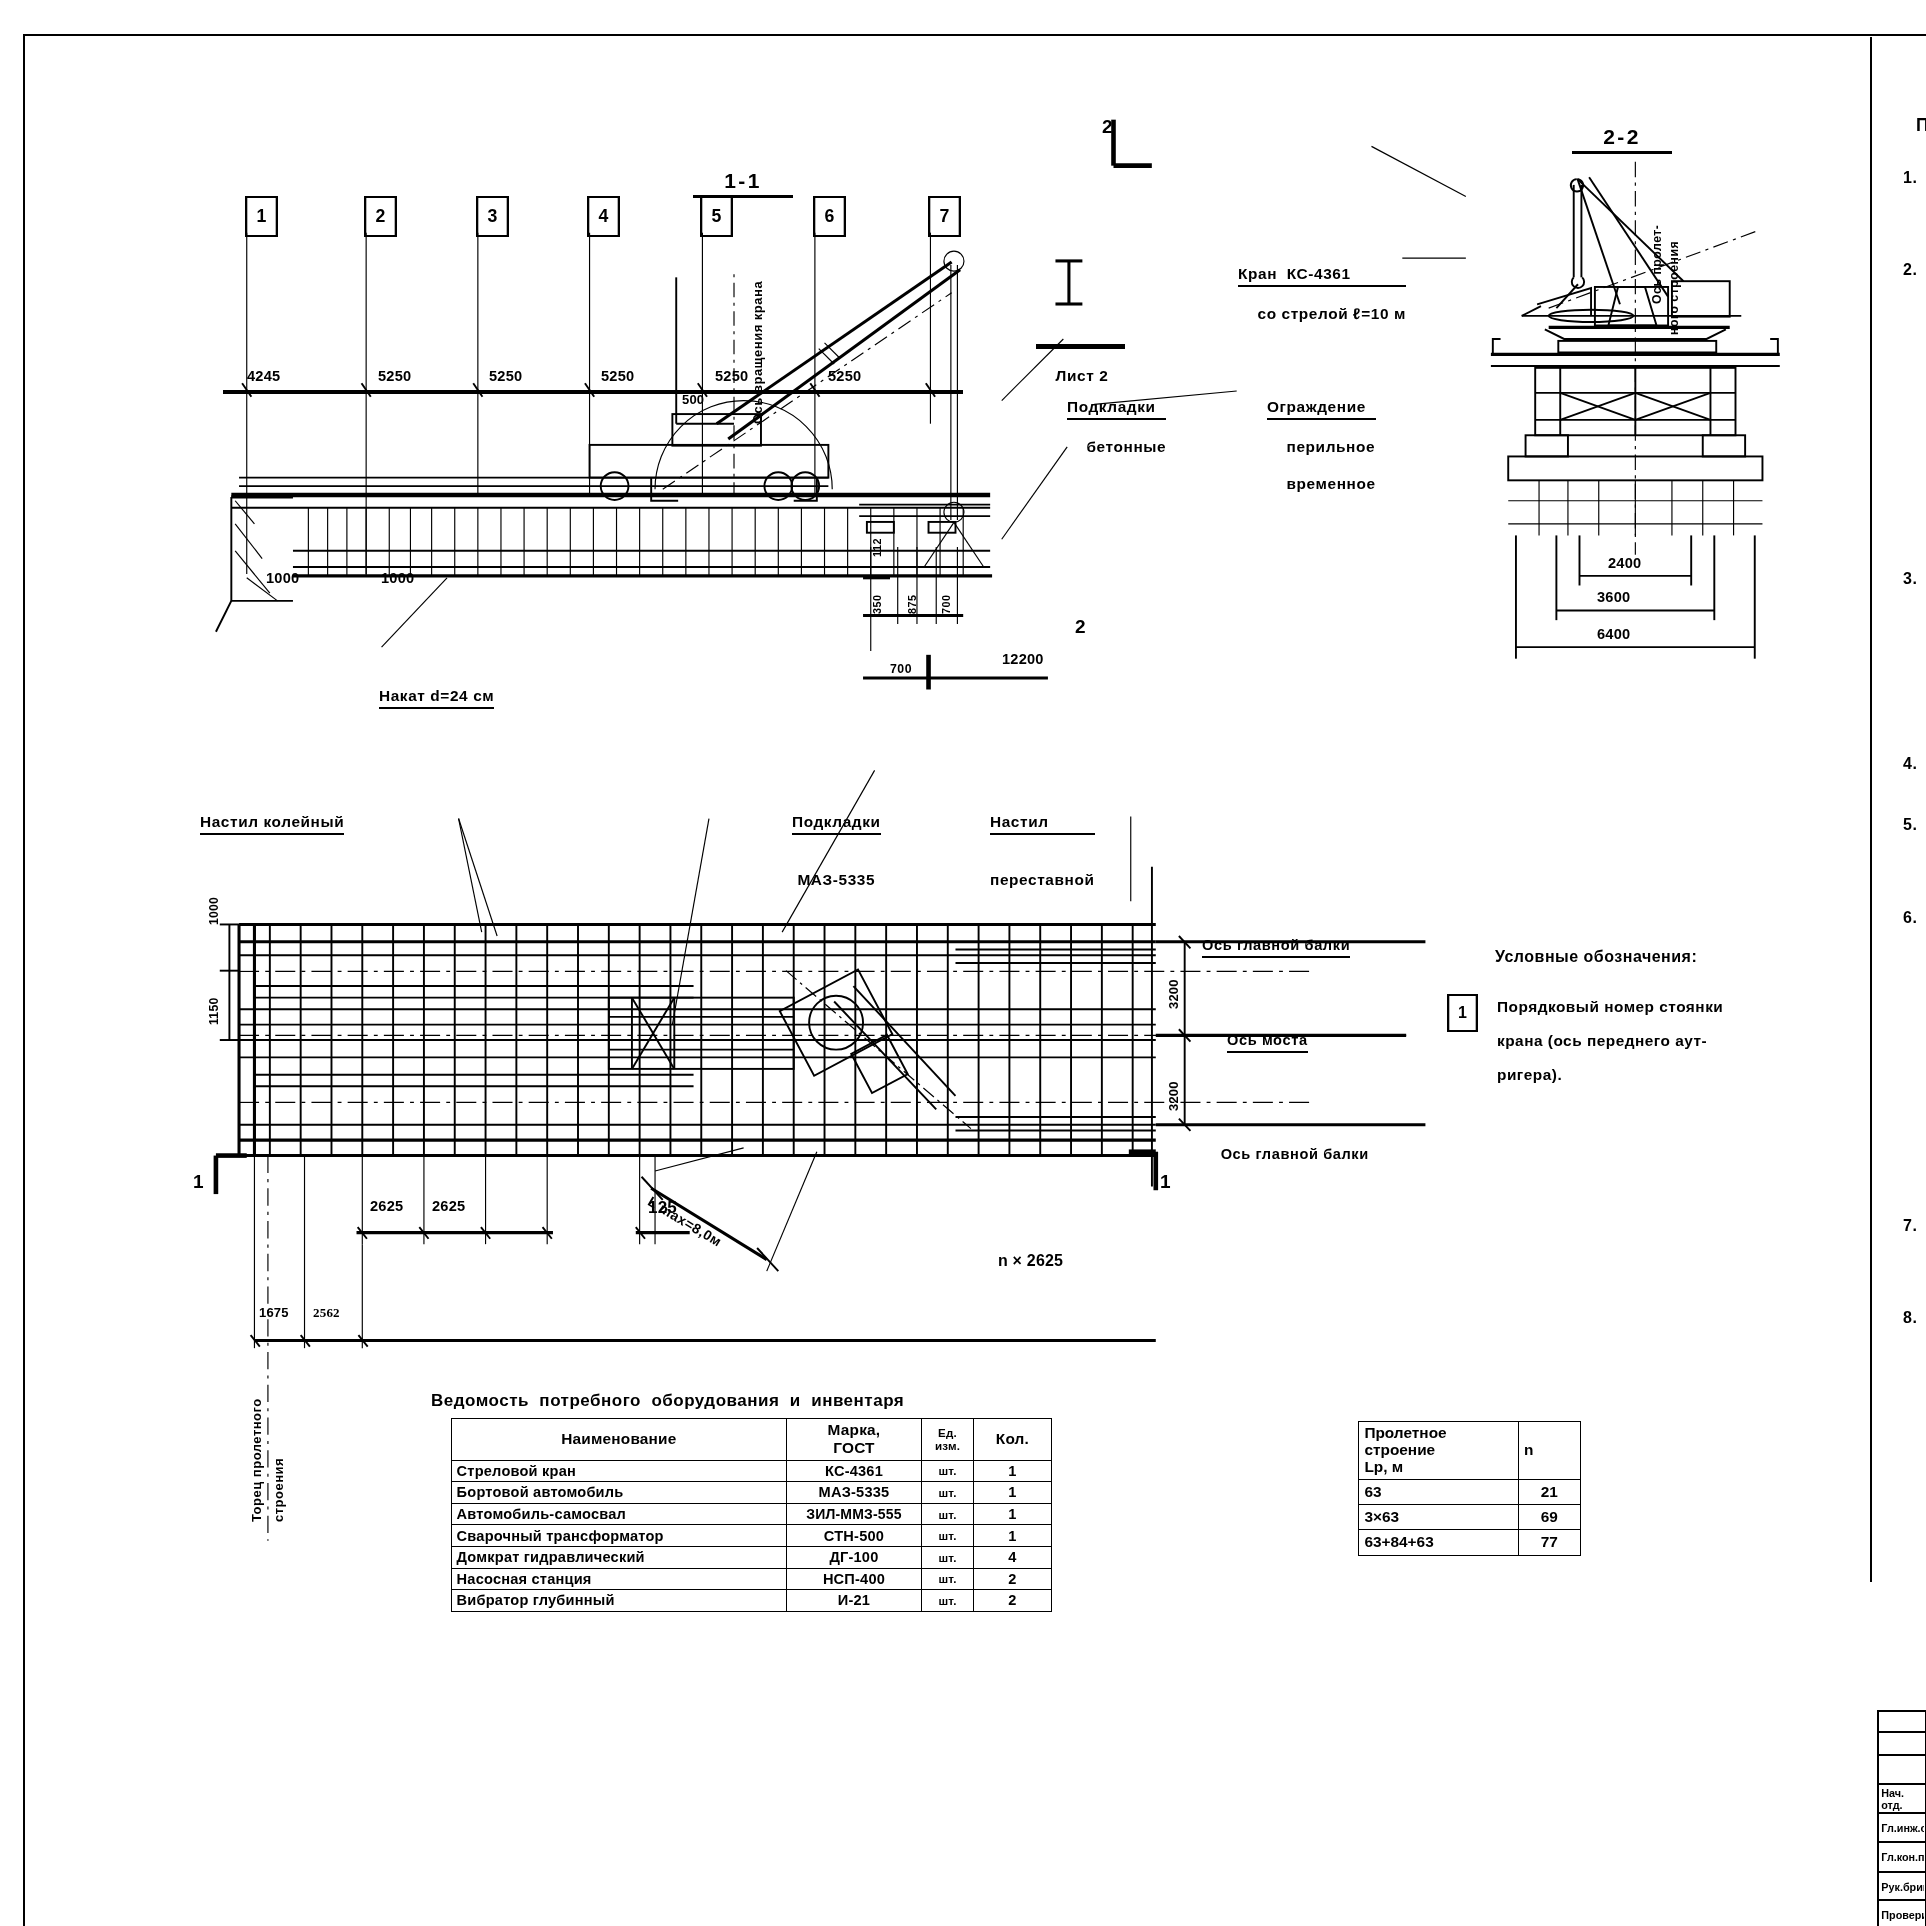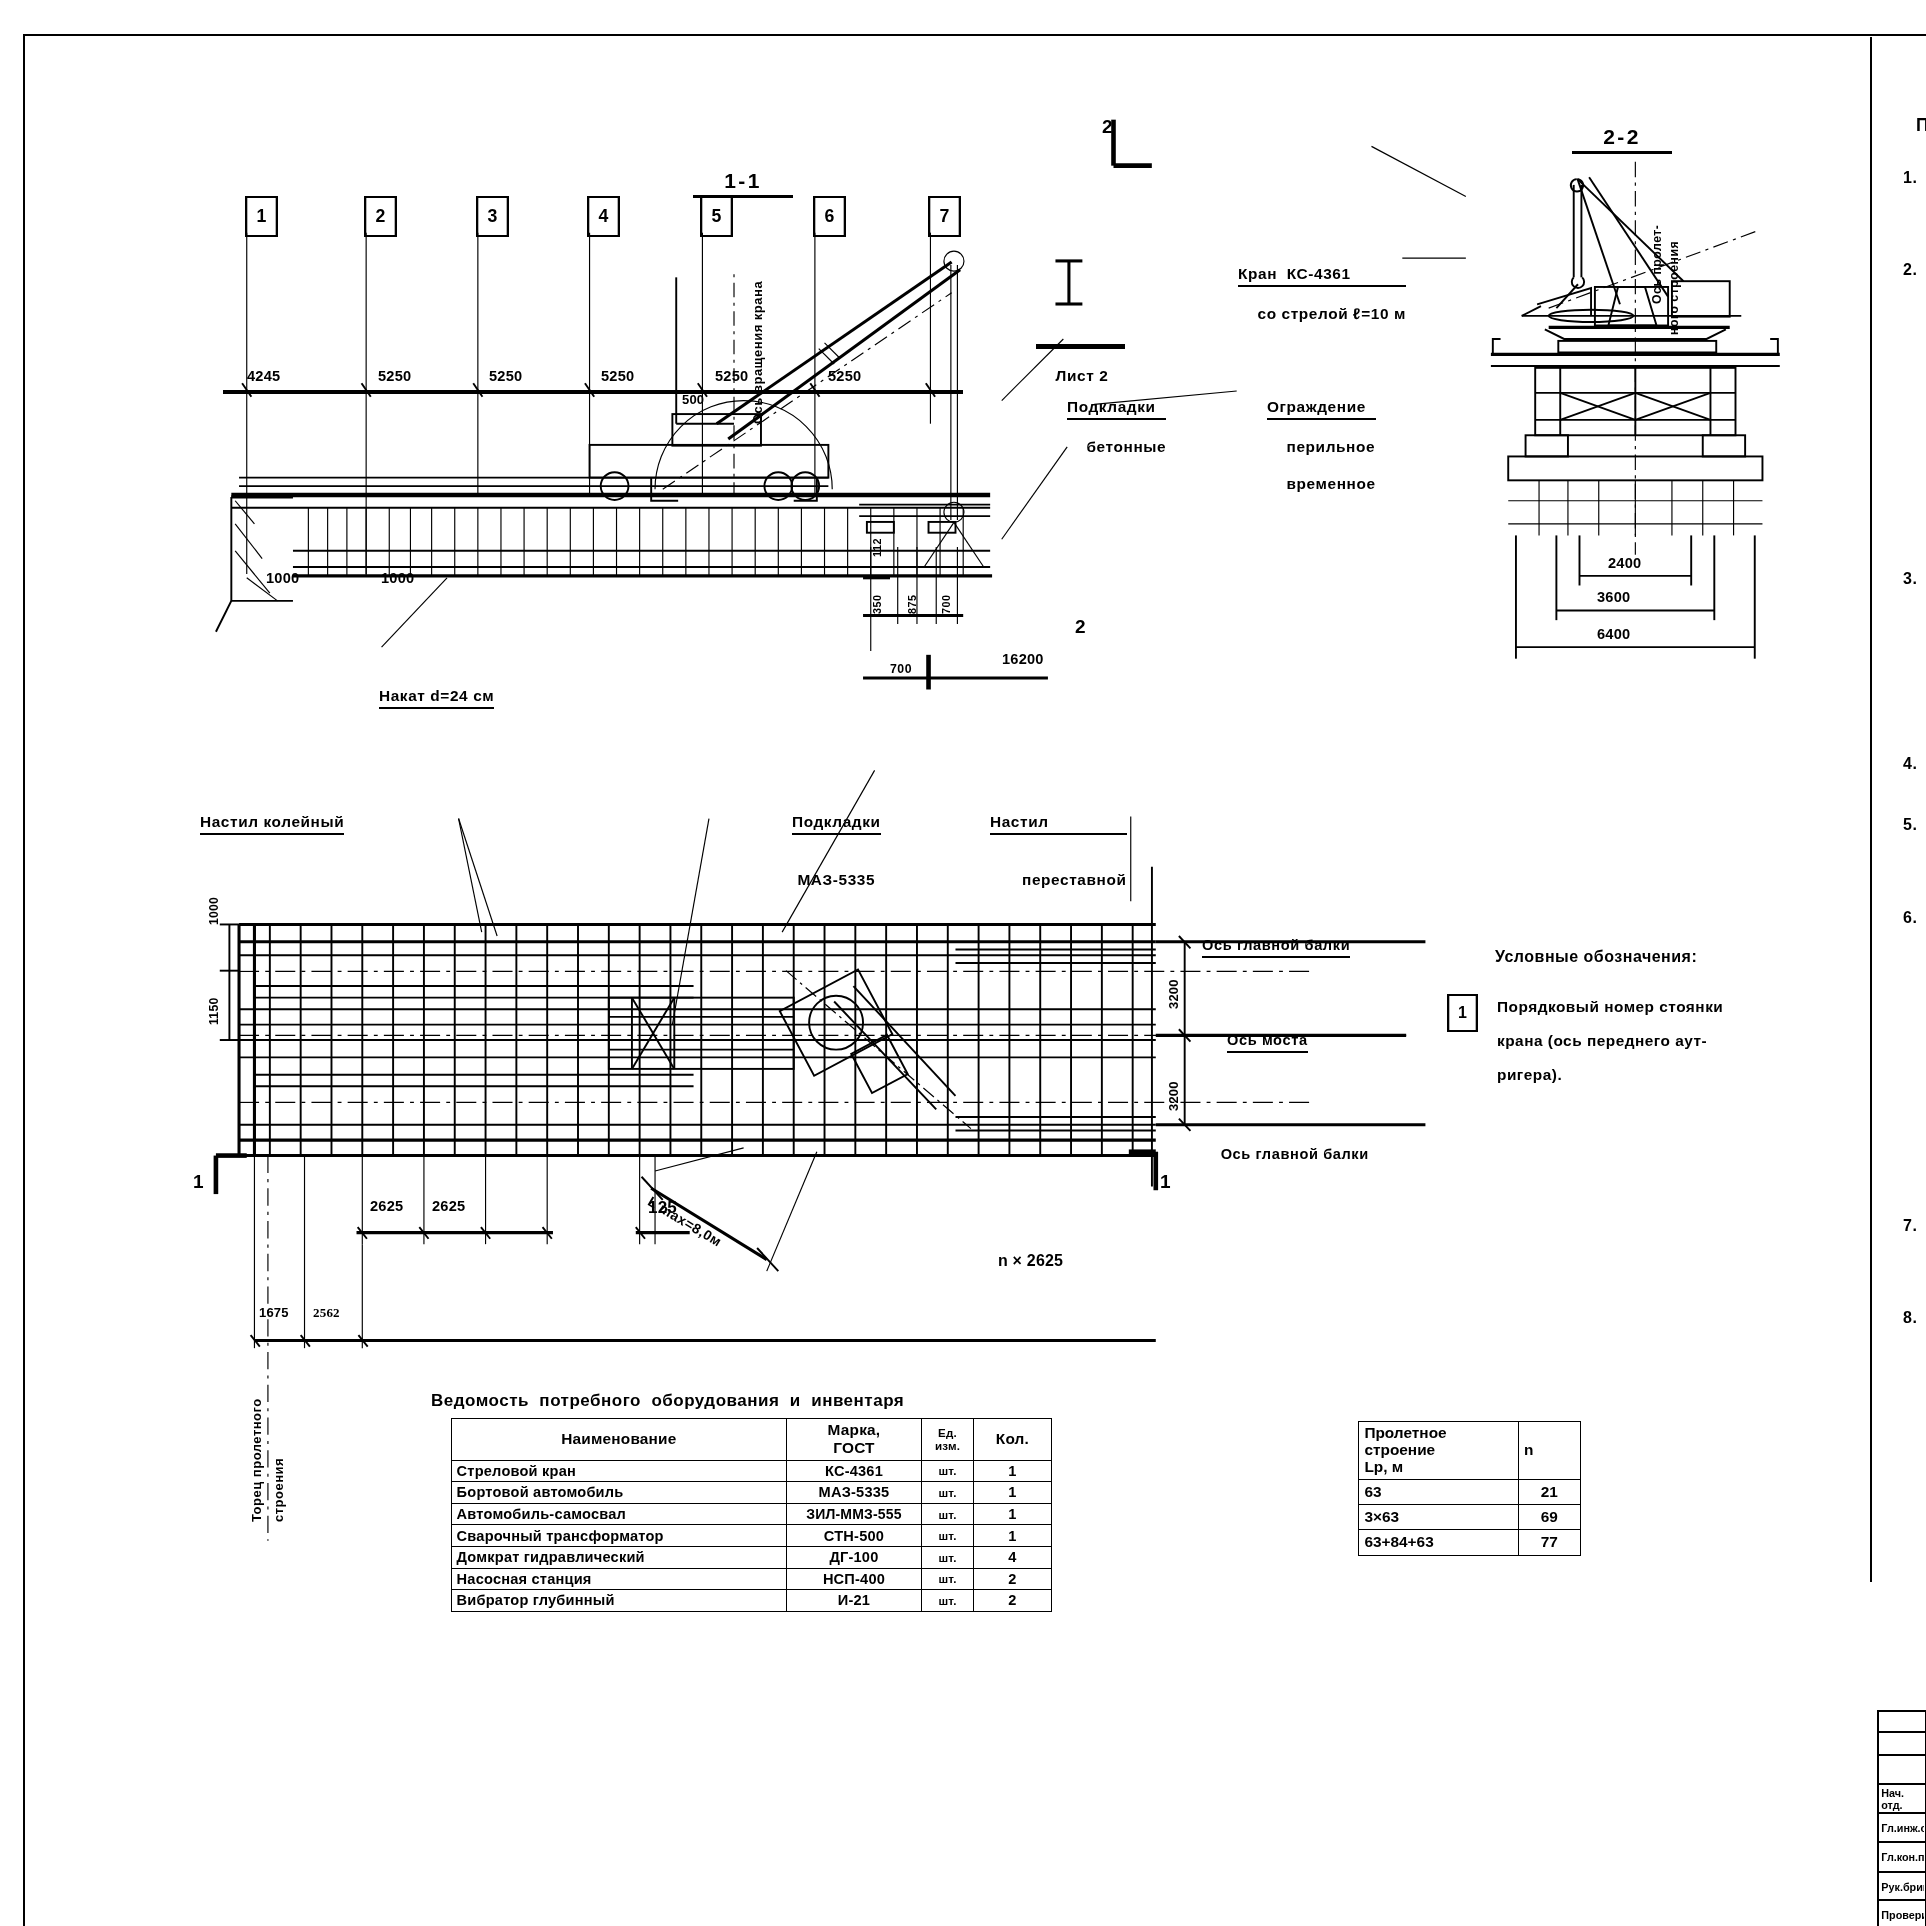--- a/index.html
+++ b/index.html
@@ -288,21 +288,21 @@
 
   <div class="lbl" style="left:379px;top:651px;">
     <span style="display:block;border-bottom:2.7px solid #000;padding-bottom:1.5px;">Накат d=24 см</span>
   </div>
 
   <div class="t" style="left:871px;top:557px;font-size:10.8px;transform:rotate(-90deg);transform-origin:0 0;">112</div>
   <div class="t" style="left:871px;top:614px;font-size:10.8px;transform:rotate(-90deg);transform-origin:0 0;">350</div>
   <div class="t" style="left:906px;top:614px;font-size:10.8px;transform:rotate(-90deg);transform-origin:0 0;">875</div>
   <div class="t" style="left:940px;top:614px;font-size:10.8px;transform:rotate(-90deg);transform-origin:0 0;">700</div>
   <div class="t" style="left:890px;top:663px;font-size:12.3px;">700</div>
-  <div class="t dim" style="left:1002px;top:651px;">16200</div>
+  <div class="t dim" style="left:1002px;top:651px;">12200</div>
 
   <svg width="116" height="69" style="left:1090px;top:112px;" viewBox="0 0 300 180">
     <g class="st sw4">
         <line x1="60" y1="20" x2="60" y2="140"></line>
         <line x1="60" y1="140" x2="160" y2="140"></line>
       </g>
   </svg>
   <div class="t" style="left:1102px;top:116px;font-size:19px;">2</div>
   <div class="t" style="left:1075px;top:616px;font-size:19px;">2</div>
 
@@ -413,21 +413,21 @@
 
   <div class="lbl" style="left:200px;top:777px;">
     <span class="ul">Настил колейный</span>
   </div>
   <div class="lbl" style="left:792px;top:777px;">
     <span class="ul">Подкладки</span>
     <span style="display:block;text-align:center;">МАЗ-5335</span>
   </div>
   <div class="lbl" style="left:990px;top:777px;">
     <span class="ul">Настил</span>
-    <span style="display:block;margin-left:32px;">переставной</span>
+    <span style="display:block;">переставной</span>
   </div>
 
   <svg width="2753" height="1961" viewBox="0 0 7146 5091">
 
     <g class="st sw1">
       <line x1="1190" y1="2125" x2="1250" y2="2420"></line>
       <line x1="1190" y1="2125" x2="1290" y2="2430"></line>
       <line x1="1840" y1="2125" x2="1745" y2="2660"></line>
       <line x1="2270" y1="2000" x2="2030" y2="2420"></line>
       <line x1="2935" y1="2120" x2="2935" y2="2340"></line>

